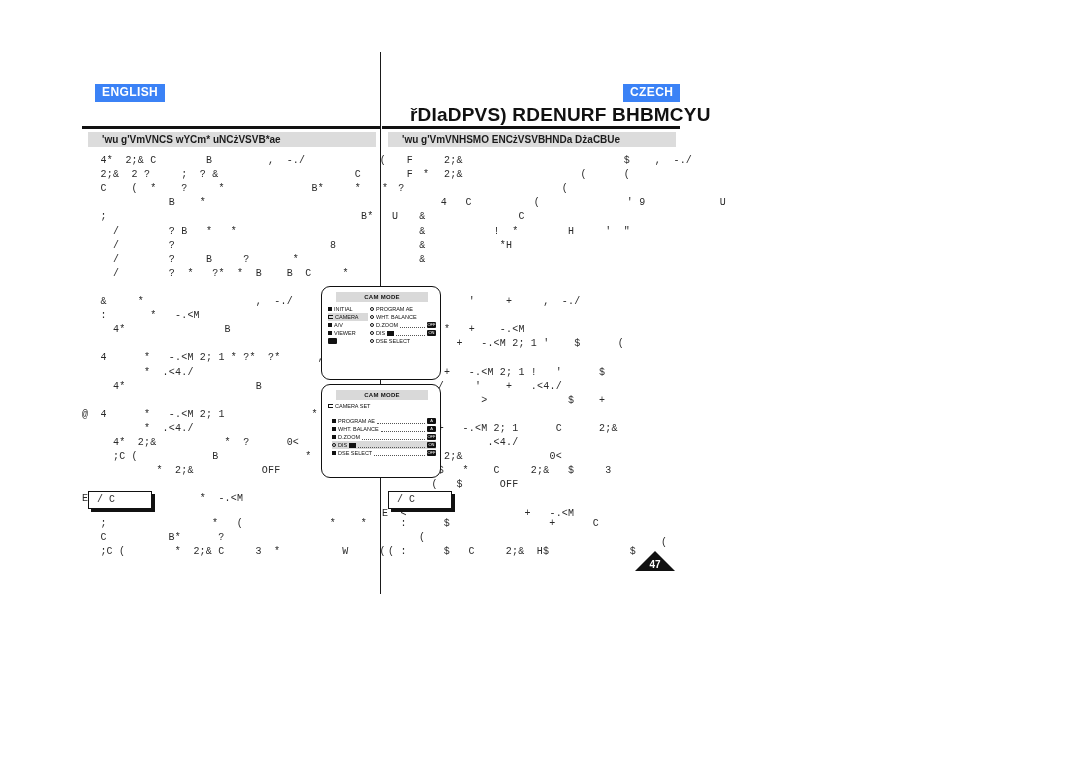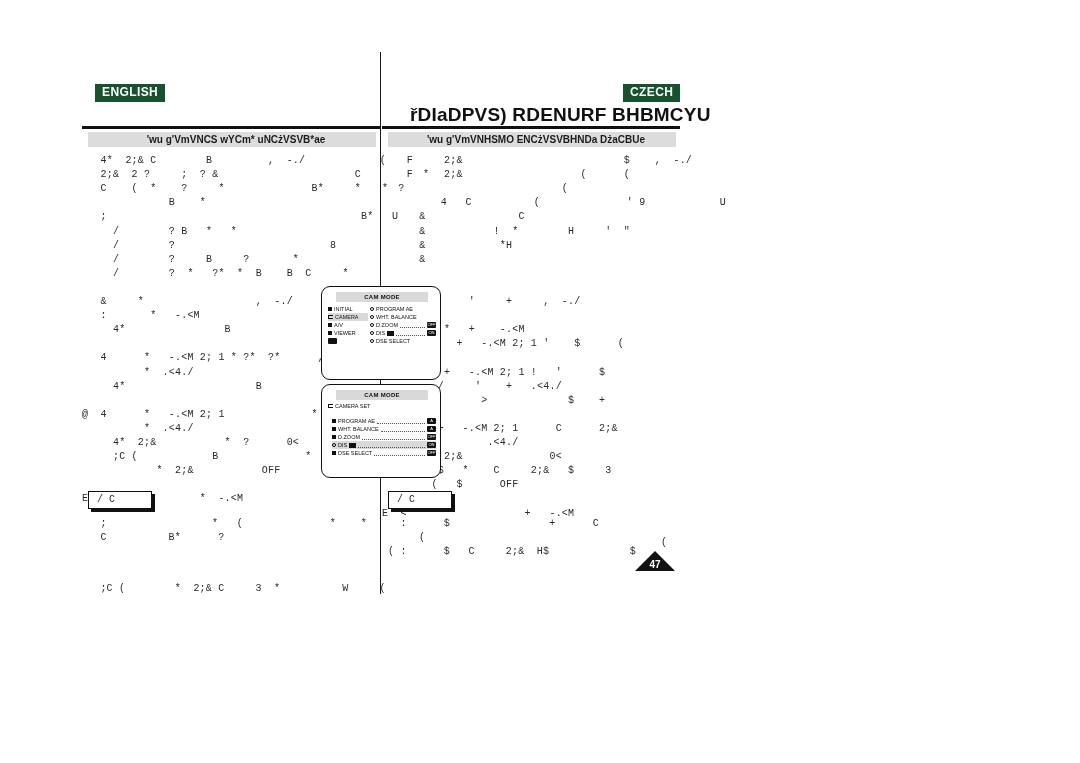--- a/index.html
+++ b/index.html
@@ -14,21 +14,21 @@
 
   
   .divider-v{
     position:absolute;left:380px;top:52px;width:1px;height:542px;
     background:#1a1a1a;
   }
 
   
   .langtag{
     position:absolute;
-    background:#14532d;color:#fff;
+    background:#3b82f6;color:#fff;
     font-weight:bold;font-size:12px;letter-spacing:.4px;
     padding:2px 7px 3px 7px;
     line-height:13px;
   }
   #lang-en{left:95px;top:84px;}
   #lang-cz{left:623px;top:84px;}
 
   
   .chapter{
     position:absolute;top:104px;
@@ -46,21 +46,20 @@
   #rule-cz{left:382px;width:298px;}
 
   
   .sechead{
     position:absolute;top:132px;height:15px;
     background:#dcdcdc;
     font-size:10px;font-weight:bold;color:#1b1b1b;
     padding:2px 6px 0 14px;
     box-sizing:border-box;
     white-space:nowrap;
-    text-align:center;
   }
   #sec-en{left:88px;width:288px;}
   #sec-cz{left:388px;width:288px;}
 
   
   .col{position:absolute;top:0;width:300px;}
   #col-en{left:82px;}
   #col-cz{left:382px;}
 
   .line{
@@ -314,17 +313,17 @@
   </div>
 
   <div id="pagenum">
     <div class="tri"></div>
     <div class="num">47</div>
     <div class="mark">(</div>
   </div>
 
 <div class="line" style="left: 88px; top: 518px;">  ;                 *   (              *    *</div>
     <div class="line" style="left: 88px; top: 532px;">  C          B*      ?</div>
-    <div class="line" style="left: 88px; top: 546px; margin-top: 37px;">  ;C (        *  2;&amp; C     3  *          W     (</div>
+    <div class="line" style="left: 88px; top: 546px;">  ;C (        *  2;&amp; C     3  *          W     (</div>
     <div class="line" style="left: 388px; top: 518px;">  :      $                +      C</div>
     <div class="line" style="left: 388px; top: 532px;">     (</div>
     <div class="line" style="left: 388px; top: 546px;">( :      $   C     2;&amp;  H$             $</div>
   </div>
 
 </body></html>

